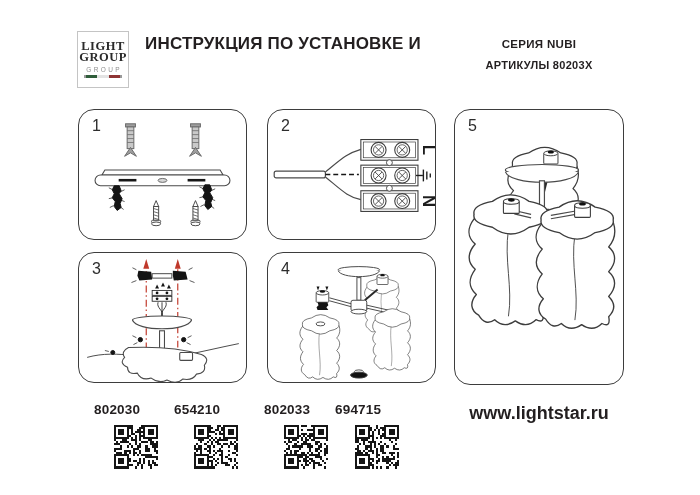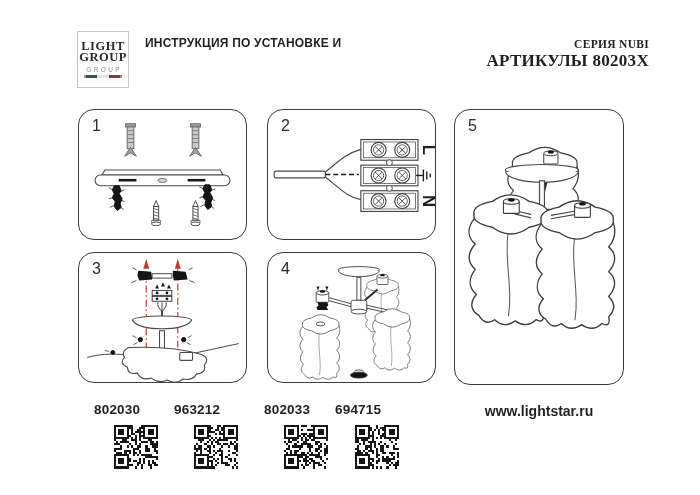--- a/index.html
+++ b/index.html
@@ -6,40 +6,40 @@
   .sheet{position:relative;width:700px;height:495px;background:#fff;
          font-family:"Liberation Sans",sans-serif;color:#231f20;overflow:hidden;}
 
   
   .logo{position:absolute;left:77px;top:31px;width:52px;height:57px;border:1px solid #c4c4c4;
         display:flex;flex-direction:column;align-items:center;justify-content:center;background:#fff;box-sizing:border-box;}
   .logo-word{font-family:"Liberation Serif",serif;font-weight:700;font-size:12.5px;line-height:11.5px;letter-spacing:.5px;color:#2b2b2b;}
   .logo-group{font-size:6.5px;color:#8f8f8f;letter-spacing:2.4px;margin-top:2px;margin-right:-2.4px;}
   .logo-flag{width:38px;height:3px;margin-top:2.5px;
              background:linear-gradient(to right,#9a9a9a 0 4%,#2f5d3a 4% 34%,#e3e3e3 34% 66%,#8e3434 66% 96%,#9a9a9a 96% 100%);}
-  .title{position:absolute;left:145px;top:34px;font-size:12px;font-weight:700;line-height:19px;letter-spacing:.2px;}
-  .series-box{position:absolute;left:429px;top:38px;width:220px;text-align:right;font-family:Liberation Serif, serif;}
+  .title{position:absolute;left:145px;top:34px;font-size:17px;font-weight:700;line-height:19px;letter-spacing:.2px;}
+  .series-box{position:absolute;left:429px;top:38px;width:220px;text-align:center;}
   .series{font-size:11.5px;font-weight:700;letter-spacing:.3px;}
-  .articles{font-size:17px;font-weight:700;margin-top:1px;letter-spacing:.3px;}
+  .articles{font-size:11px;font-weight:700;margin-top:9px;letter-spacing:.3px;}
 
   
   .panel{position:absolute;border:1.6px solid #3d3d3d;border-radius:16px;background:#fff;box-sizing:border-box;}
   .panel svg.draw{position:absolute;left:0;top:0;width:100%;height:100%;}
   .num{position:absolute;left:13px;top:7px;font-size:16px;color:#2d2d2d;font-weight:400;}
   #p1{left:78px;top:109px;width:169px;height:131px;}
   #p2{left:267px;top:109px;width:169px;height:131px;}
   #p3{left:78px;top:252px;width:169px;height:131px;}
   #p4{left:267px;top:252px;width:169px;height:131px;}
   #p5{left:454px;top:109px;width:170px;height:276px;}
 
   
   .article{position:absolute;top:402px;width:84px;text-align:left;}
   .article .code{font-size:13.5px;font-weight:700;letter-spacing:.2px;}
   .article svg.qr{display:block;margin:7px auto 0;width:44px;height:45px;shape-rendering:crispEdges;}
-  .website{position:absolute;left:429px;top:403px;width:220px;text-align:center;font-size:14px;font-weight:700;}
+  .website{position:absolute;left:429px;top:403px;width:220px;text-align:center;font-size:18px;font-weight:700;}
 </style>
 </head>
 <body>
 
 <div class="sheet">
 
   <div class="logo">
     <span class="logo-word">LIGHT</span>
     <span class="logo-word">GROUP</span>
     <span class="logo-group">GROUP</span>
@@ -480,21 +480,21 @@
         <rect x="3" y="20" width="1" height="1" fill="#161616"></rect>
         <rect x="4" y="20" width="1" height="1" fill="#161616"></rect>
         <rect x="5" y="20" width="1" height="1" fill="#161616"></rect>
         <rect x="6" y="20" width="1" height="1" fill="#161616"></rect>
         <rect x="10" y="20" width="1" height="1" fill="#161616"></rect>
         <rect x="13" y="20" width="1" height="1" fill="#161616"></rect>
         <rect x="17" y="20" width="1" height="1" fill="#161616"></rect>
       </svg>
   </div>
   <div class="article" style="left:174px">
-    <div class="code">963212</div>
+    <div class="code">654210</div>
     <svg class="qr" viewBox="0 0 21 21">
         <rect x="0" y="0" width="1" height="1" fill="#161616"></rect>
         <rect x="1" y="0" width="1" height="1" fill="#161616"></rect>
         <rect x="2" y="0" width="1" height="1" fill="#161616"></rect>
         <rect x="3" y="0" width="1" height="1" fill="#161616"></rect>
         <rect x="4" y="0" width="1" height="1" fill="#161616"></rect>
         <rect x="5" y="0" width="1" height="1" fill="#161616"></rect>
         <rect x="6" y="0" width="1" height="1" fill="#161616"></rect>
         <rect x="7" y="0" width="1" height="1" fill="#161616"></rect>
         <rect x="11" y="0" width="1" height="1" fill="#161616"></rect>

